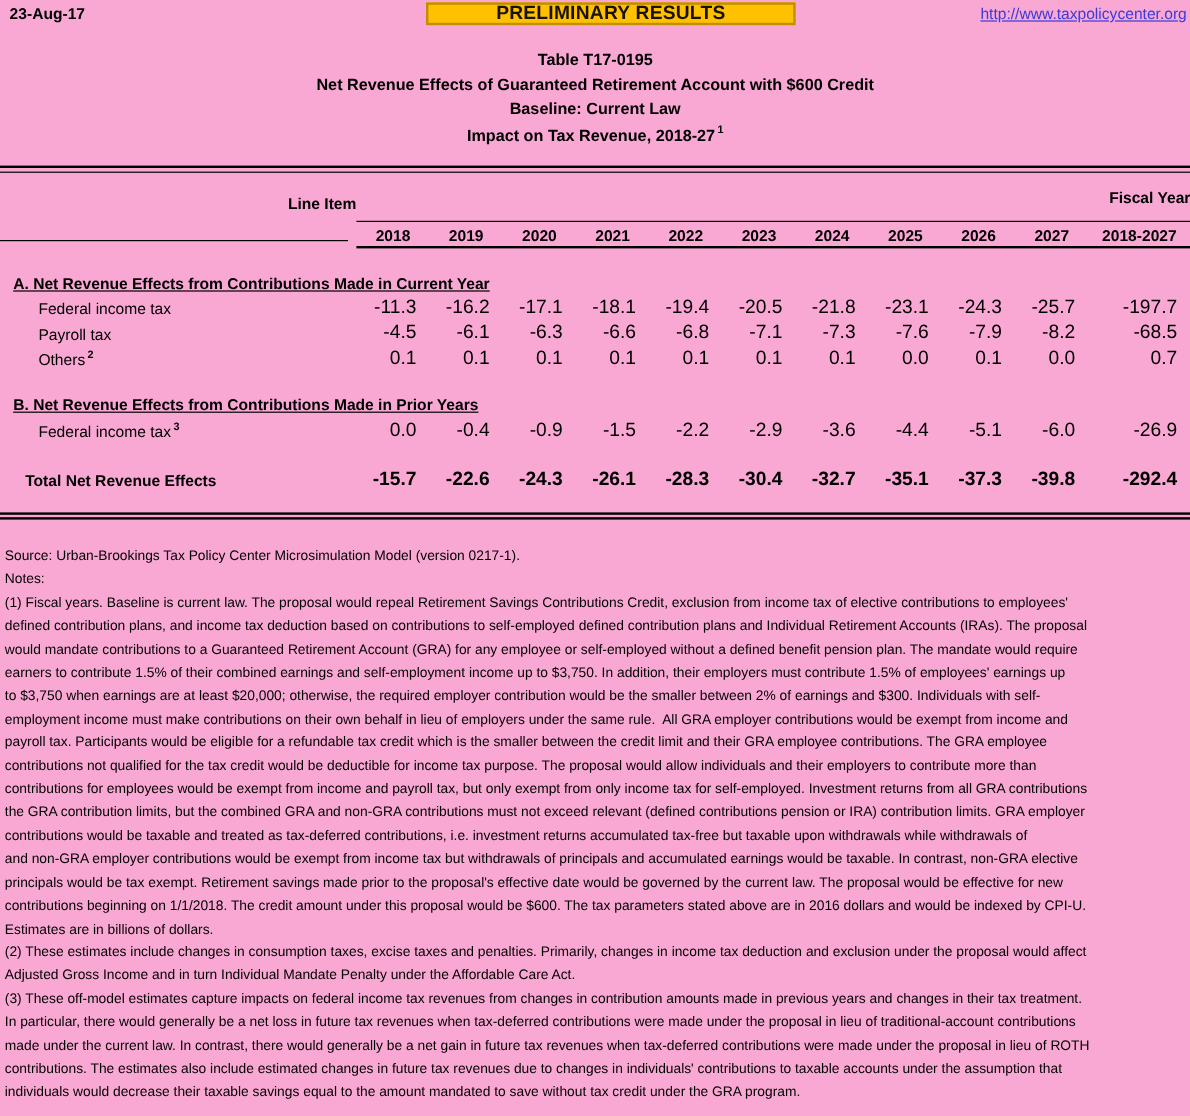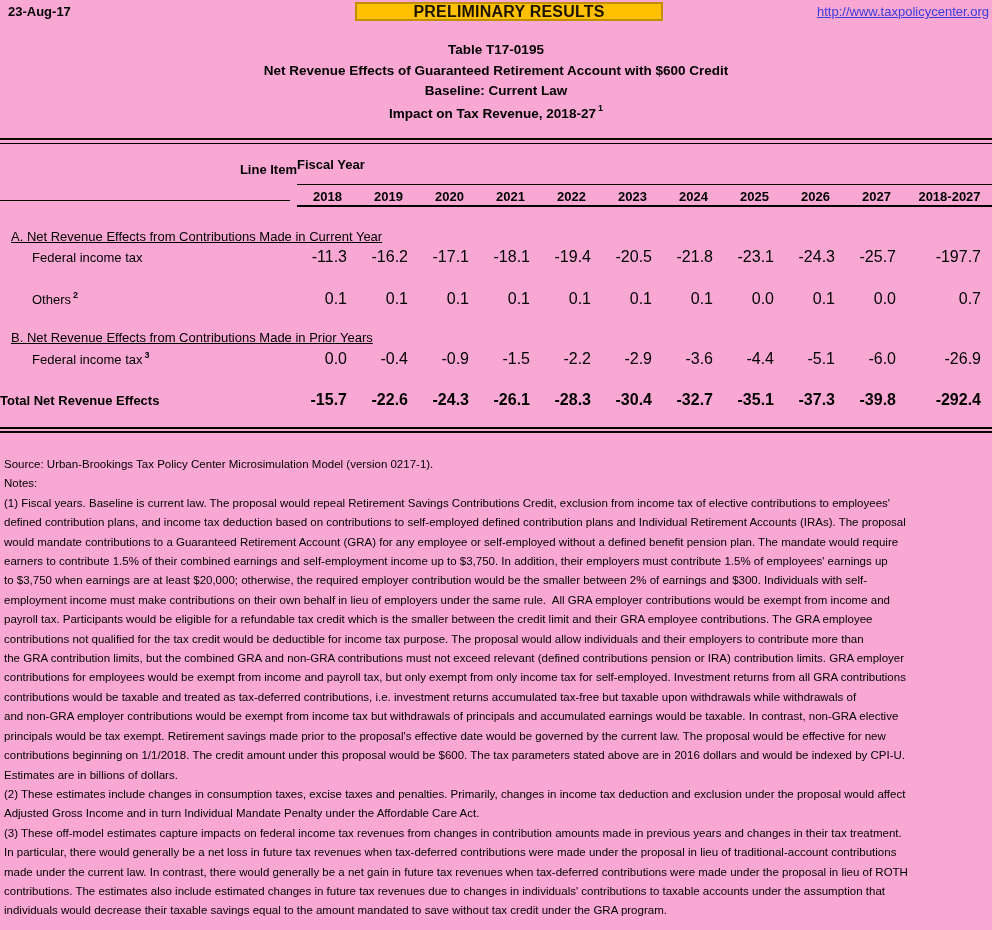--- a/index.html
+++ b/index.html
@@ -31,24 +31,24 @@
   
   .trow {
     position:absolute; left:0; width:992px; height:20px;
     display:grid; grid-template-columns:297px repeat(10,61px) 85px;
     align-items:center;
   }
   .num { text-align:right; padding-right:11px; font-size:16px; white-space:nowrap; }
   .yhead { text-align:center; font-size:13px; font-weight:bold; }
   .label { font-size:13px; white-space:nowrap; }
   .sec { position:absolute; left:11px; font-size:13px; white-space:nowrap; }
-  .sec span { text-decoration:underline; }
+  .sec span { text-decoration:underline;font-weight:bold; }
   .lbl-indent { padding-left:32px; }
   .total-row .num { font-weight:bold; }
-  .total-label { font-weight:bold; }
+  .total-label { padding-left:21px; font-weight:bold; }
 
   
   .notes { left:4px; top:455px; width:988px; }
   .note-line { font-size:11.5px; line-height:19.4px; white-space:pre; }
 </style>
 </head>
 <body>
 
 <div class="sheet">
 
@@ -58,21 +58,21 @@
 
   <div class="abs title" style="top:42px">Table T17-0195</div>
   <div class="abs title" style="top:63px">Net Revenue Effects of Guaranteed Retirement Account with $600 Credit</div>
   <div class="abs title" style="top:83px">Baseline: Current Law</div>
   <div class="abs title" style="top:104px"><span>Impact on Tax Revenue, 2018-27</span><sup class="fn">1</sup></div>
 
   <div class="hline" style="left:0; top:138px; width:992px; height:2px;"></div>
   <div class="hline" style="left:0; top:143px; width:992px; height:1px;"></div>
 
   <div class="abs t13 b" style="left:0; top:162px; width:297px; text-align:right;">Line Item</div>
-  <div class="abs t13 b" style="left:297px; top:157px; width:695px; text-align:left;">Fiscal Year</div>
+  <div class="abs t13 b" style="left:297px; top:157px; width:695px; text-align:right;">Fiscal Year</div>
   <div class="hline" style="left:297px; top:184px; width:695px; height:1px;"></div>
 
   <div class="trow" style="top:186px">
     <div></div>
     <div class="yhead">2018</div>
     <div class="yhead">2019</div>
     <div class="yhead">2020</div>
     <div class="yhead">2021</div>
     <div class="yhead">2022</div>
     <div class="yhead">2023</div>
@@ -96,20 +96,34 @@
     <div class="num">-18.1</div>
     <div class="num">-19.4</div>
     <div class="num">-20.5</div>
     <div class="num">-21.8</div>
     <div class="num">-23.1</div>
     <div class="num">-24.3</div>
     <div class="num">-25.7</div>
     <div class="num">-197.7</div>
   </div>
 
+  <div class="trow" style="top:268px">
+    <div class="label lbl-indent">Payroll tax</div>
+    <div class="num">-4.5</div>
+    <div class="num">-6.1</div>
+    <div class="num">-6.3</div>
+    <div class="num">-6.6</div>
+    <div class="num">-6.8</div>
+    <div class="num">-7.1</div>
+    <div class="num">-7.3</div>
+    <div class="num">-7.6</div>
+    <div class="num">-7.9</div>
+    <div class="num">-8.2</div>
+    <div class="num">-68.5</div>
+  </div>
 
   <div class="trow" style="top:289px">
     <div class="label lbl-indent"><span>Others</span><sup class="fn">2</sup></div>
     <div class="num">0.1</div>
     <div class="num">0.1</div>
     <div class="num">0.1</div>
     <div class="num">0.1</div>
     <div class="num">0.1</div>
     <div class="num">0.1</div>
     <div class="num">0.1</div>
@@ -158,22 +172,22 @@
     <div class="note-line">Source: Urban-Brookings Tax Policy Center Microsimulation Model (version 0217-1).</div>
     <div class="note-line">Notes:</div>
     <div class="note-line">(1) Fiscal years. Baseline is current law. The proposal would repeal Retirement Savings Contributions Credit, exclusion from income tax of elective contributions to employees'</div>
     <div class="note-line">defined contribution plans, and income tax deduction based on contributions to self-employed defined contribution plans and Individual Retirement Accounts (IRAs). The proposal</div>
     <div class="note-line">would mandate contributions to a Guaranteed Retirement Account (GRA) for any employee or self-employed without a defined benefit pension plan. The mandate would require</div>
     <div class="note-line">earners to contribute 1.5% of their combined earnings and self-employment income up to $3,750. In addition, their employers must contribute 1.5% of employees' earnings up</div>
     <div class="note-line">to $3,750 when earnings are at least $20,000; otherwise, the required employer contribution would be the smaller between 2% of earnings and $300. Individuals with self-</div>
     <div class="note-line">employment income must make contributions on their own behalf in lieu of employers under the same rule.  All GRA employer contributions would be exempt from income and</div>
     <div class="note-line">payroll tax. Participants would be eligible for a refundable tax credit which is the smaller between the credit limit and their GRA employee contributions. The GRA employee</div>
     <div class="note-line">contributions not qualified for the tax credit would be deductible for income tax purpose. The proposal would allow individuals and their employers to contribute more than</div>
+    <div class="note-line">contributions for employees would be exempt from income and payroll tax, but only exempt from only income tax for self-employed. Investment returns from all GRA contributions</div>
     <div class="note-line">the GRA contribution limits, but the combined GRA and non-GRA contributions must not exceed relevant (defined contributions pension or IRA) contribution limits. GRA employer</div>
-    <div class="note-line">contributions for employees would be exempt from income and payroll tax, but only exempt from only income tax for self-employed. Investment returns from all GRA contributions</div>
     <div class="note-line">contributions would be taxable and treated as tax-deferred contributions, i.e. investment returns accumulated tax-free but taxable upon withdrawals while withdrawals of</div>
     <div class="note-line">and non-GRA employer contributions would be exempt from income tax but withdrawals of principals and accumulated earnings would be taxable. In contrast, non-GRA elective</div>
     <div class="note-line">principals would be tax exempt. Retirement savings made prior to the proposal's effective date would be governed by the current law. The proposal would be effective for new</div>
     <div class="note-line">contributions beginning on 1/1/2018. The credit amount under this proposal would be $600. The tax parameters stated above are in 2016 dollars and would be indexed by CPI-U.</div>
     <div class="note-line">Estimates are in billions of dollars.</div>
     <div class="note-line">(2) These estimates include changes in consumption taxes, excise taxes and penalties. Primarily, changes in income tax deduction and exclusion under the proposal would affect</div>
     <div class="note-line">Adjusted Gross Income and in turn Individual Mandate Penalty under the Affordable Care Act.</div>
     <div class="note-line">(3) These off-model estimates capture impacts on federal income tax revenues from changes in contribution amounts made in previous years and changes in their tax treatment.</div>
     <div class="note-line">In particular, there would generally be a net loss in future tax revenues when tax-deferred contributions were made under the proposal in lieu of traditional-account contributions</div>
     <div class="note-line">made under the current law. In contrast, there would generally be a net gain in future tax revenues when tax-deferred contributions were made under the proposal in lieu of ROTH</div>

